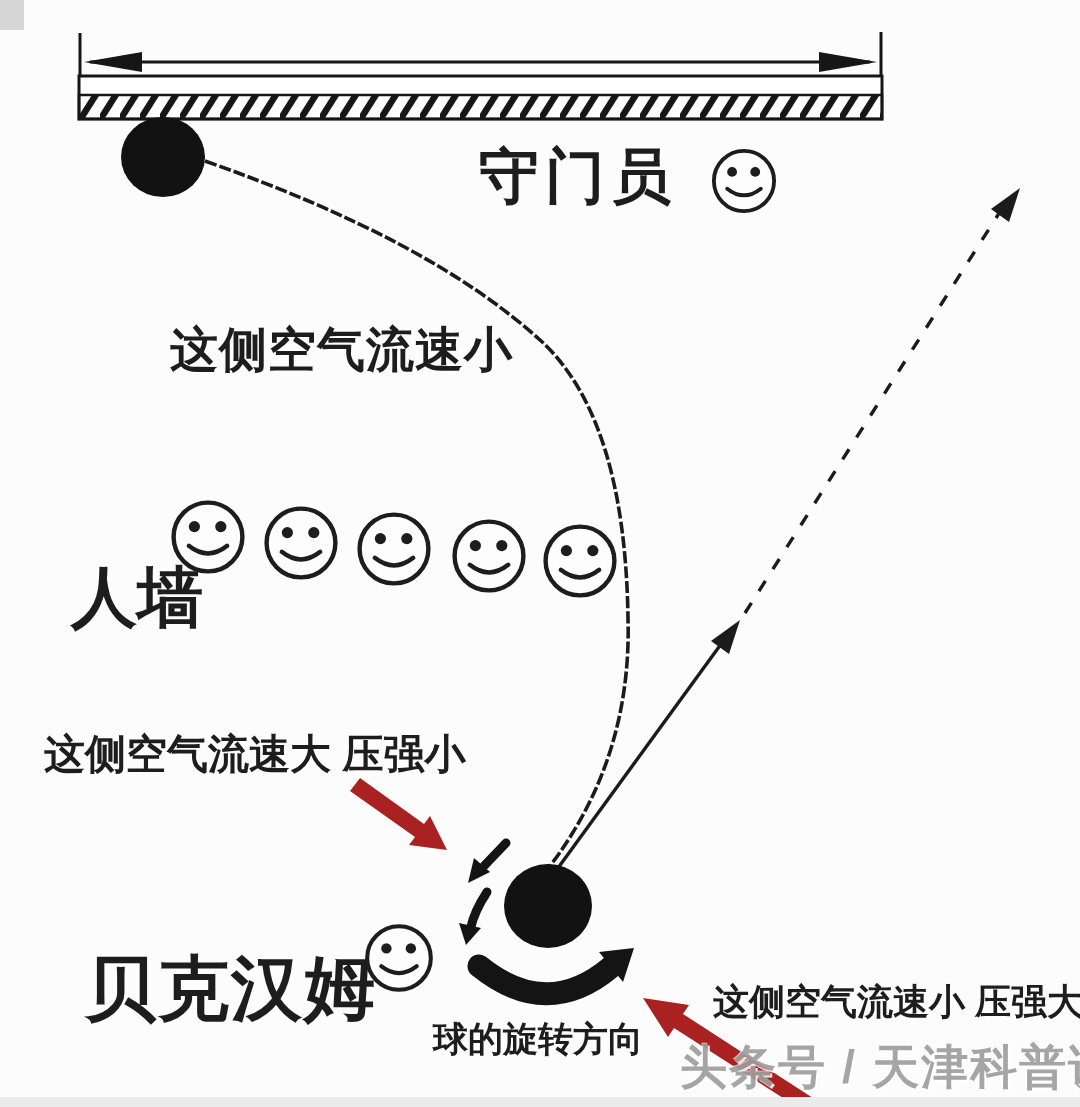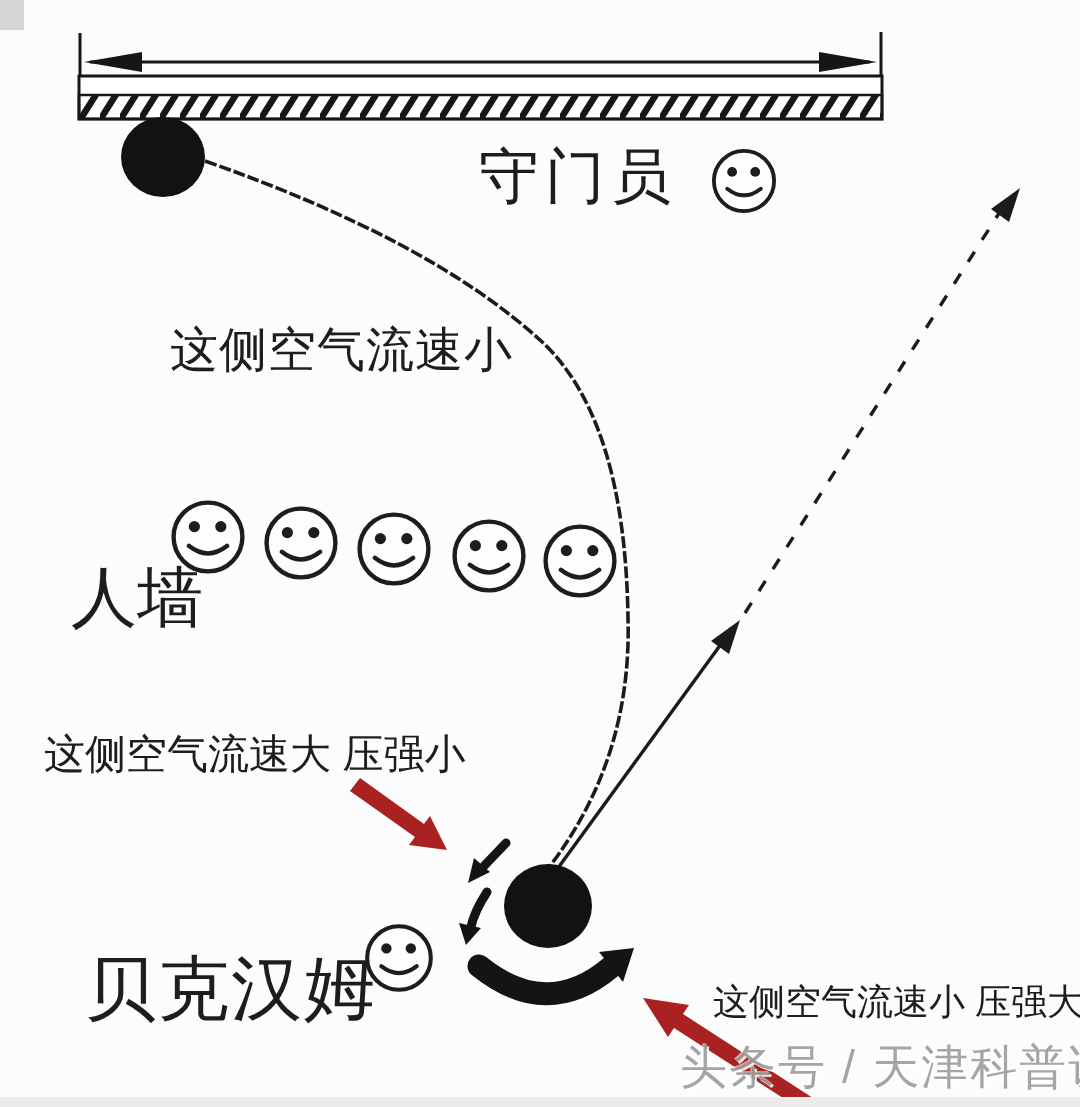--- a/index.html
+++ b/index.html
@@ -4,21 +4,21 @@
 <title>Diagram</title>
 <style>
   html,body{margin:0;padding:0;background:#ffffff;}
   .stage{
     position:relative;width:1080px;height:1107px;overflow:hidden;
     background:#fcfcfc;
     font-family:"Liberation Sans","DejaVu Sans",sans-serif;
   }
   .art{position:absolute;left:0;top:0;}
   .lbl{
-    position:absolute;font-weight:normal;color:#1d1d1d;
+    position:absolute;font-weight:bold;color:#1d1d1d;
     white-space:nowrap;line-height:1.15;
   }
   .lbl-goalkeeper{left:479px;top:142px;font-size:60px;letter-spacing:6px;}
   .lbl-actual-path{left:170px;top:322px;font-size:48px;letter-spacing:1px;}
   .lbl-wall{left:71px;top:560px;font-size:66px;}
   .lbl-fast-air{left:44px;top:731px;font-size:41px;}
   .lbl-initial-dir{left:680px;top:722px;font-size:47px;}
   .lbl-beckham{left:85px;top:948px;font-size:71px;letter-spacing:2px;}
   .lbl-spin{left:433px;top:1019px;font-size:35px;}
   .lbl-slow-air{left:713px;top:981px;font-size:36px;}
@@ -101,18 +101,19 @@
 
     <polygon points="360,778 424,824 430,816 447,850 409,845 415,837 350,791" fill="#aa2121"></polygon>
     <polygon points="808,1114 674,1028 668,1037 643,998 689,1005 683,1014 816,1100" fill="#aa2121"></polygon>
   </svg>
 
   <div class="lbl lbl-goalkeeper">守门员</div>
   <div class="lbl lbl-actual-path">这侧空气流速小</div>
   <div class="lbl lbl-wall">人墙</div>
   <div class="lbl lbl-fast-air">这侧空气流速大 压强小</div>
   <div class="lbl lbl-beckham">贝克汉姆</div>
+  <div class="lbl lbl-spin">球的旋转方向</div>
   <div class="lbl lbl-slow-air">这侧空气流速小 压强大</div>
   <div class="lbl lbl-watermark">头条号 / 天津科普说</div>
 
   <div class="bottom-strip"></div>
   <div class="corner-artifact"></div>
 </div>
 
 </body></html>

